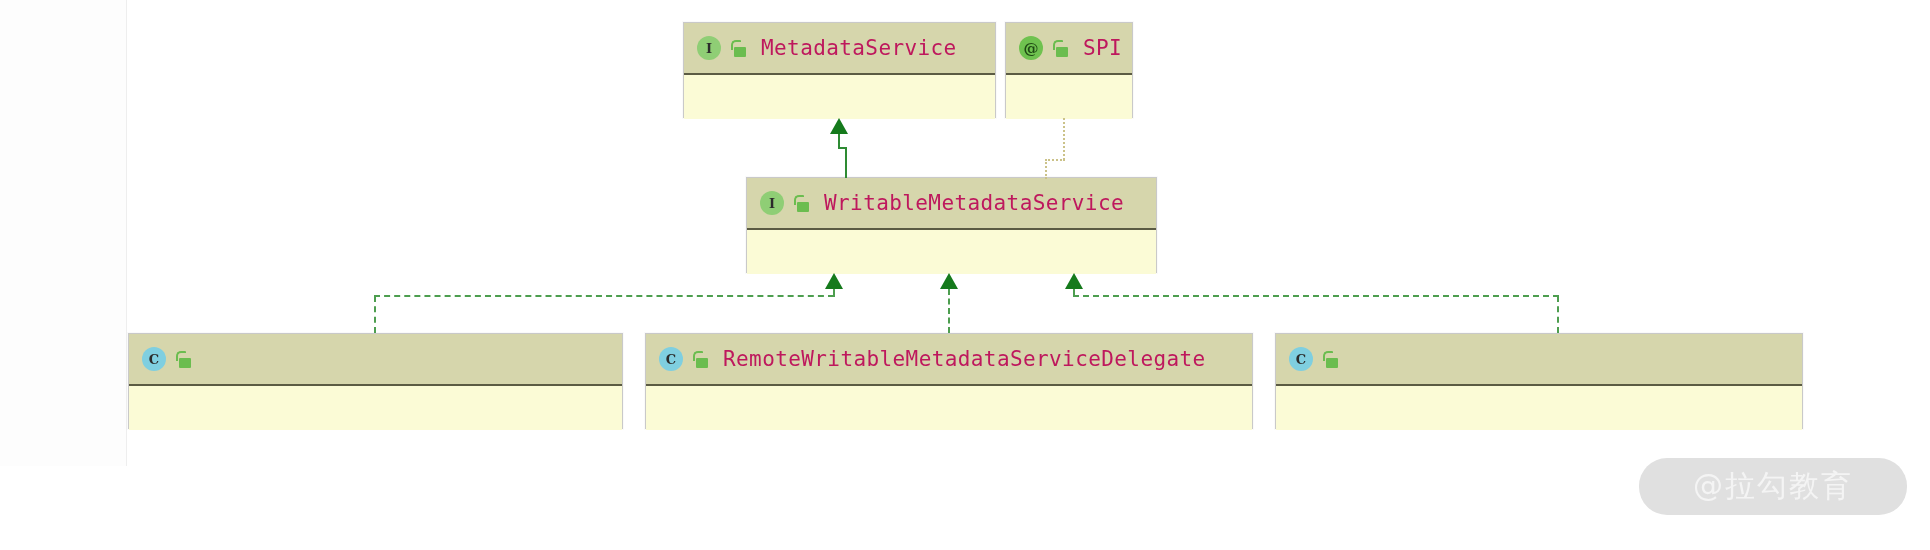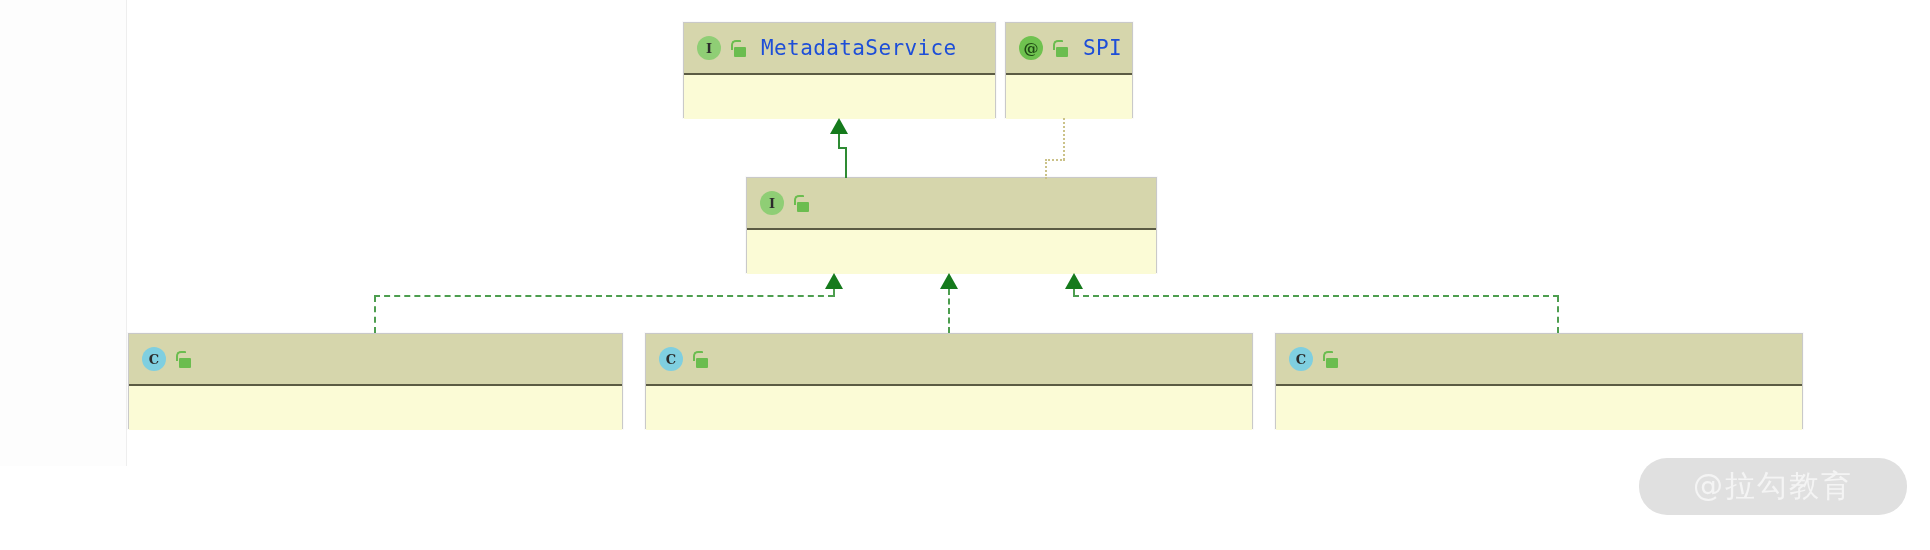--- a/index.html
+++ b/index.html
@@ -54,21 +54,21 @@
     gap: 9px;
     white-space: nowrap;
   }
   .node-body {
     box-sizing: border-box;
     background: #fbfbd6;
     height: 44px;
   }
   .node-title {
     font-size: 21px;
-    color: #1d4ed8;
+    color: #be185d;
     letter-spacing: 0.4px;
     font-family: "DejaVu Sans Mono", "Liberation Mono", monospace;
     padding-left: 6px;
   }
 
   
   .badge {
     width: 24px;
     height: 24px;
     border-radius: 50%;
@@ -199,20 +199,21 @@
     <div class="node-body"></div>
   </div>
 
   <div class="node" style="left:746px; top:177px; width:411px; height:96px;">
     <div class="node-header">
       <span class="badge badge-interface">I</span>
       <span class="lock-icon">
         <span class="shackle"></span>
           <span class="body"></span>
       </span>
+      <span class="node-title">WritableMetadataService</span>
     </div>
     <div class="node-body"></div>
   </div>
 
   <div class="node" style="left:128px; top:333px; width:495px; height:96px;">
     <div class="node-header">
       <span class="badge badge-class">C</span>
       <span class="lock-icon">
         <span class="shackle"></span>
           <span class="body"></span>
@@ -221,20 +222,21 @@
     <div class="node-body"></div>
   </div>
 
   <div class="node" style="left:645px; top:333px; width:608px; height:96px;">
     <div class="node-header">
       <span class="badge badge-class">C</span>
       <span class="lock-icon">
         <span class="shackle"></span>
           <span class="body"></span>
       </span>
+      <span class="node-title">RemoteWritableMetadataServiceDelegate</span>
     </div>
     <div class="node-body"></div>
   </div>
 
   <div class="node" style="left:1275px; top:333px; width:528px; height:96px;">
     <div class="node-header">
       <span class="badge badge-class">C</span>
       <span class="lock-icon">
         <span class="shackle"></span>
           <span class="body"></span>

